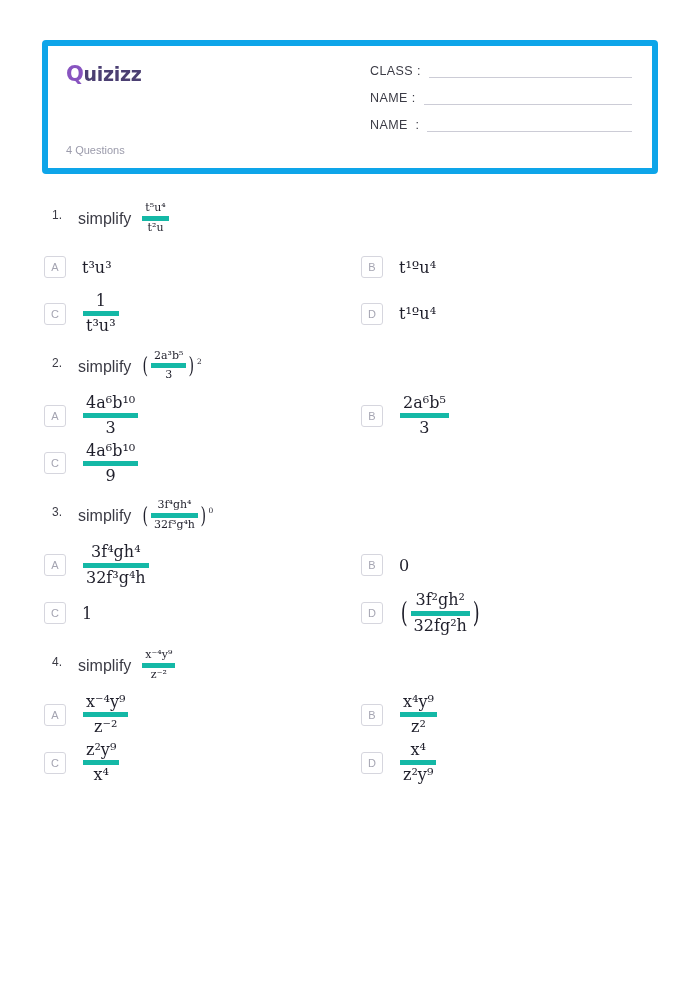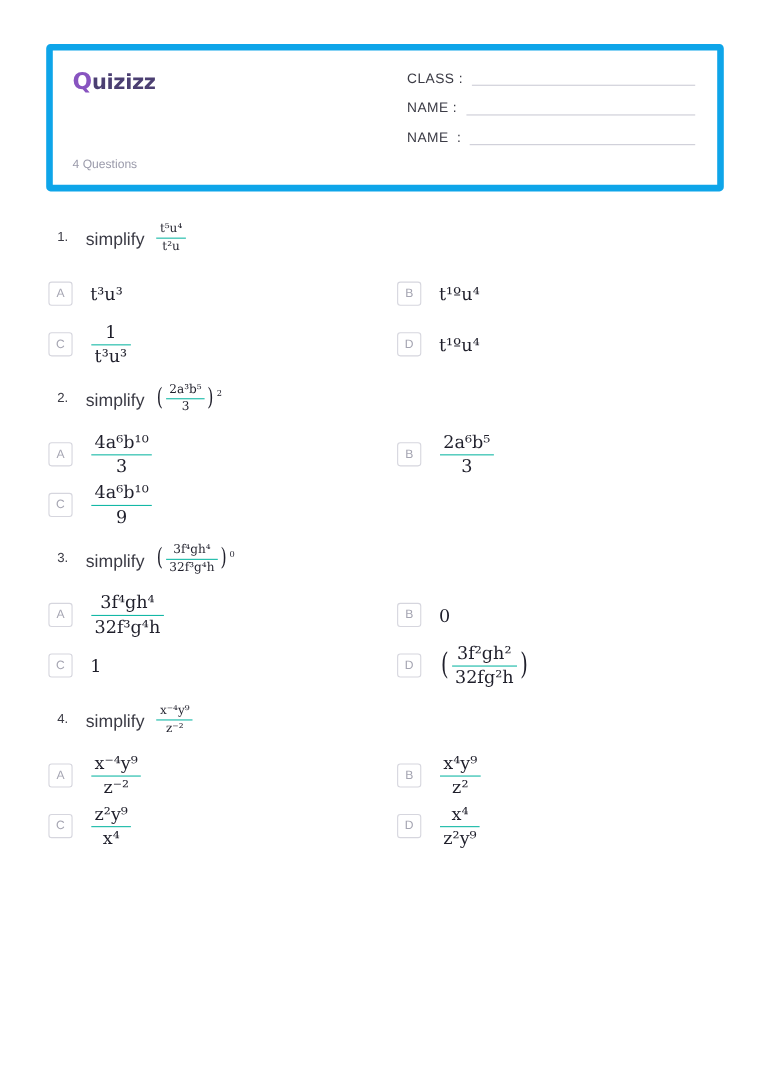--- a/index.html
+++ b/index.html
@@ -134,21 +134,21 @@
 
   
   .frac {
     display: inline-block;
     vertical-align: middle;
     text-align: center;
     line-height: 1.15;
     margin: 0 1px;
   }
   .frac > .num { display: block; padding: 0 3px 1px 3px; }
-  .frac > .den { display: block; border-top: 1px solid #14b8a6; padding: 1px 3px 0 3px; }
+  .frac > .den { display: block; border-top: 5px solid #14b8a6; padding: 1px 3px 0 3px; }
   .paren-wrap {
     display: inline-flex;
     align-items: center;
     vertical-align: middle;
   }
   .paren {
     font-size: 2.0em;
     font-weight: 300;
     line-height: 0.8;
     color: #1f1f2b;

